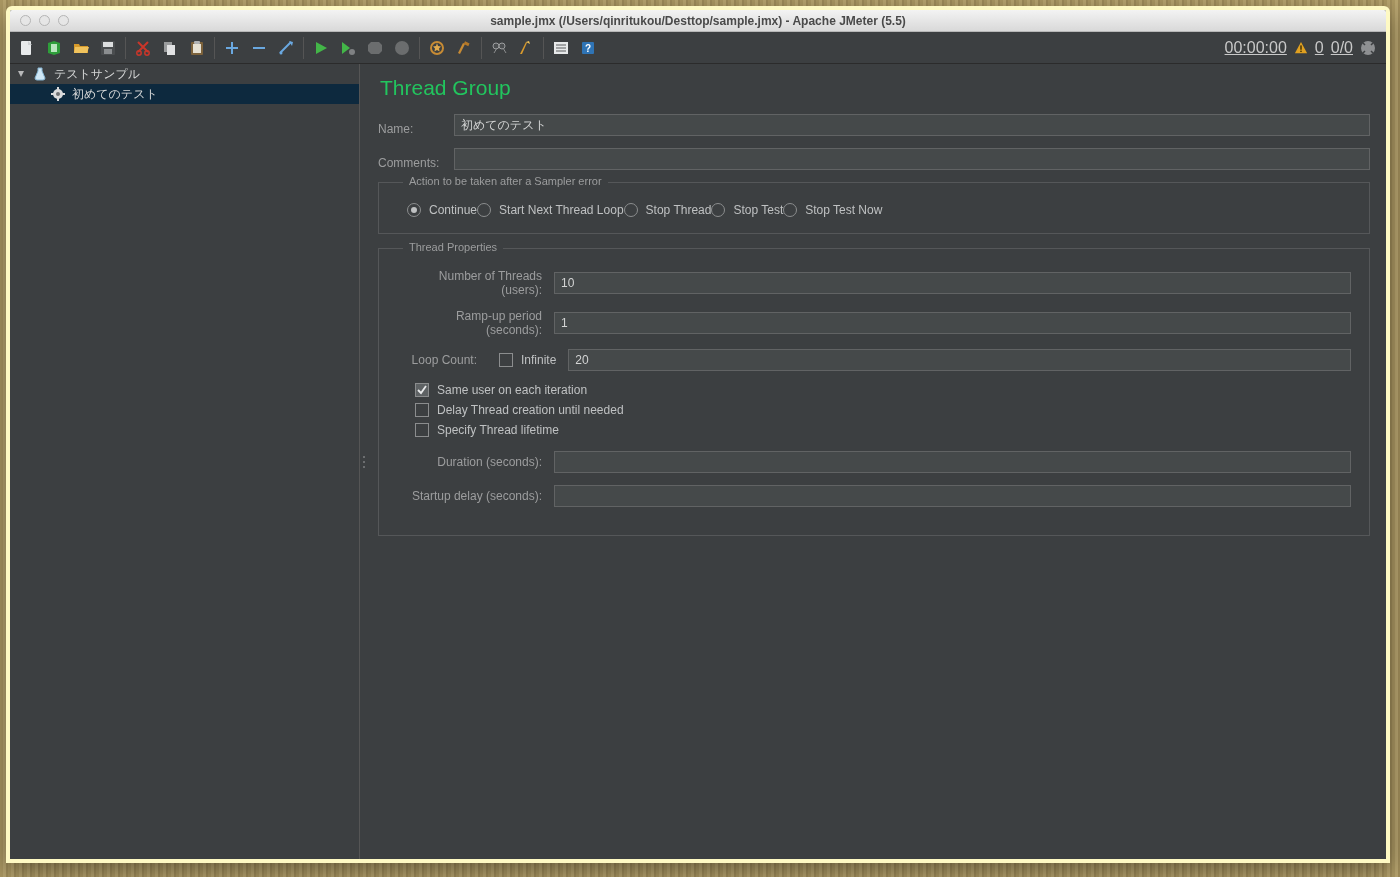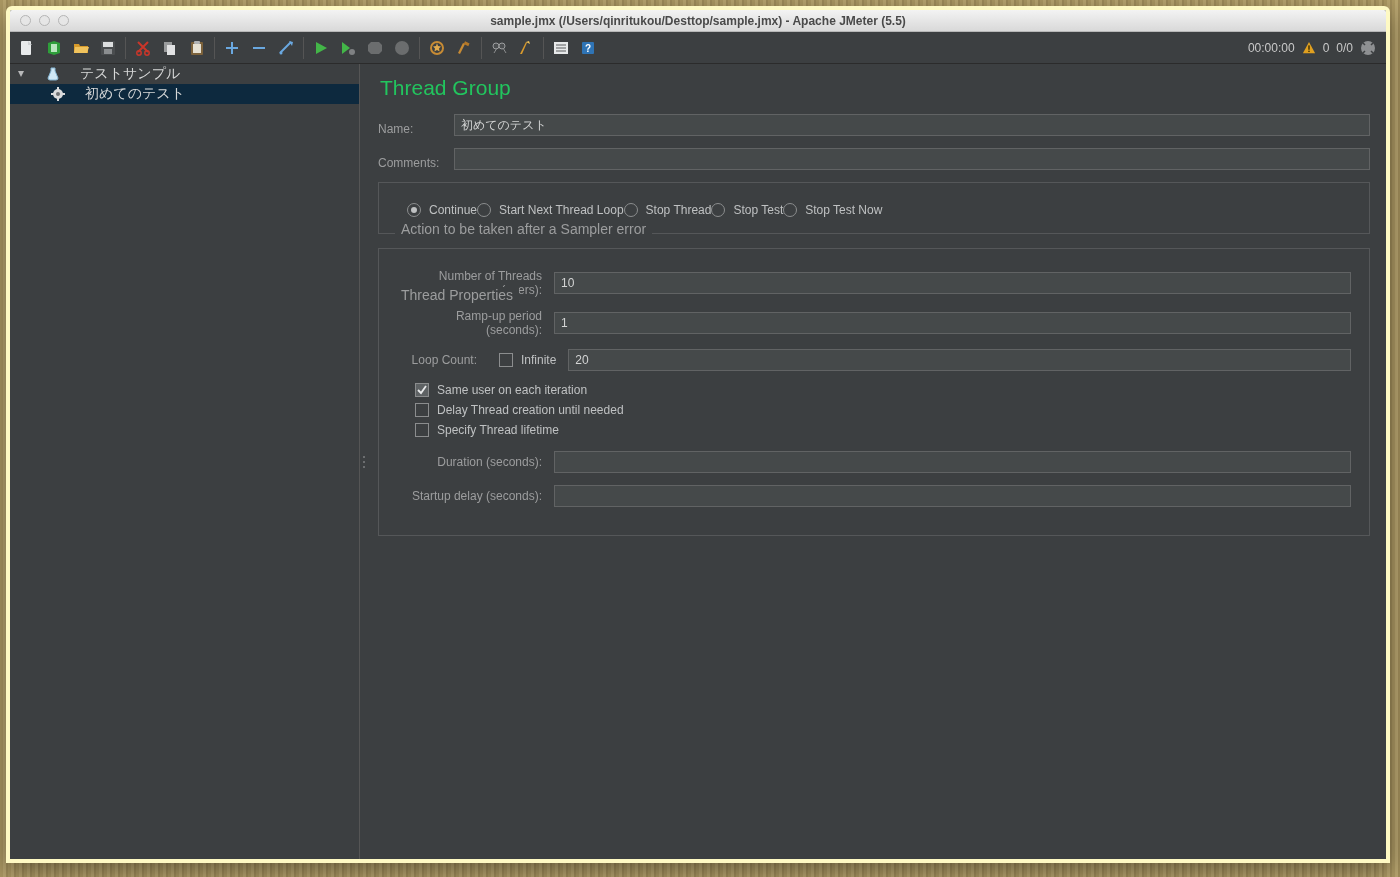--- a/index.html
+++ b/index.html
@@ -68,35 +68,36 @@
   }
   .tgrp{display:flex;align-items:center;gap:5px;}
   .tsep{width:1px;height:22px;background:#555;margin:0 1px;}
   .tbtn{
     width:22px;height:22px;display:flex;align-items:center;justify-content:center;
     border-radius:3px;cursor:default;
   }
   .tbtn svg{display:block;}
   .tb-spacer{flex:1;}
   .status{
-    display:flex;align-items:center;gap:7px;color:#c9c9c9;font-size:12px;
+    display:flex;align-items:center;gap:7px;color:#c9c9c9;font-size:16px;
     padding-right:4px;
+    text-decoration:underline;
   }
   .status .warn{width:14px;height:14px;}
   .status .fs{width:16px;height:16px;}
   
   .main{flex:1;display:flex;min-height:0;background:var(--bg-dark);}
   .tree{
     width:350px;flex:0 0 350px;
     background:var(--bg-dark);
     border-right:1px solid #555;
   }
   .tree-row{
-    display:flex;align-items:center;height:20px;gap:19px;padding-left:6px;
-    color:#d7d8d8;font-size:14px;text-align:center;
+    display:flex;align-items:center;height:20px;gap:6px;padding-left:6px;
+    color:#d7d8d8;font-size:12px;text-align:center;
   }
   .tree-row.sel{background:var(--select);}
   .twisty{width:10px;height:10px;display:flex;align-items:center;justify-content:center;}
   .twisty svg{display:block;}
   .node-icon{width:16px;height:16px;display:flex;align-items:center;justify-content:center;}
   .node-icon svg{display:block;}
   .split-grip{
     width:8px;flex:0 0 8px;background:var(--bg-dark);
     display:flex;align-items:center;justify-content:center;cursor:col-resize;
   }
@@ -108,21 +109,21 @@
   .form-row{display:flex;align-items:flex-end;gap:8px;margin-bottom:12px;}
   .flabel{width:68px;color:var(--fg-mid);text-align:left;}
   .input{
     flex:1;height:22px;background:var(--input-bg);border:1px solid var(--input-border);
     color:#d3d4d4;padding:0 6px;font-size:12px;border-radius:0;
   }
   .input[disabled]{color:#808283;}
   
   .fieldset{border:1px solid var(--border);margin:10px 0 14px 0;padding:20px 18px 16px 18px;position:relative;}
   .fieldset .legend{
-    position:absolute;top:-8px;left:16px;background:var(--bg-dark);padding:0 6px;color:var(--fg-mid);font-size:14px;margin-top:46px;
+    position:absolute;top:-8px;left:24px;background:var(--bg-dark);padding:0 6px;color:var(--fg-mid);font-size:11px;
   }
   .radio-row{display:flex;align-items:center;padding-left:10px;}
   .radio{display:flex;align-items:center;gap:8px;cursor:default;}
   .rmark{
     width:14px;height:14px;border:1px solid #8b8d8e;border-radius:50%;
     display:flex;align-items:center;justify-content:center;background:transparent;
   }
   .rmark.on::after{content:"";width:6px;height:6px;border-radius:50%;background:#bfc1c2;}
   .fsrow{display:flex;align-items:center;gap:12px;margin-bottom:12px;}
   .fsrow .fslabel{width:145px;text-align:right;color:var(--fg-mid);}

